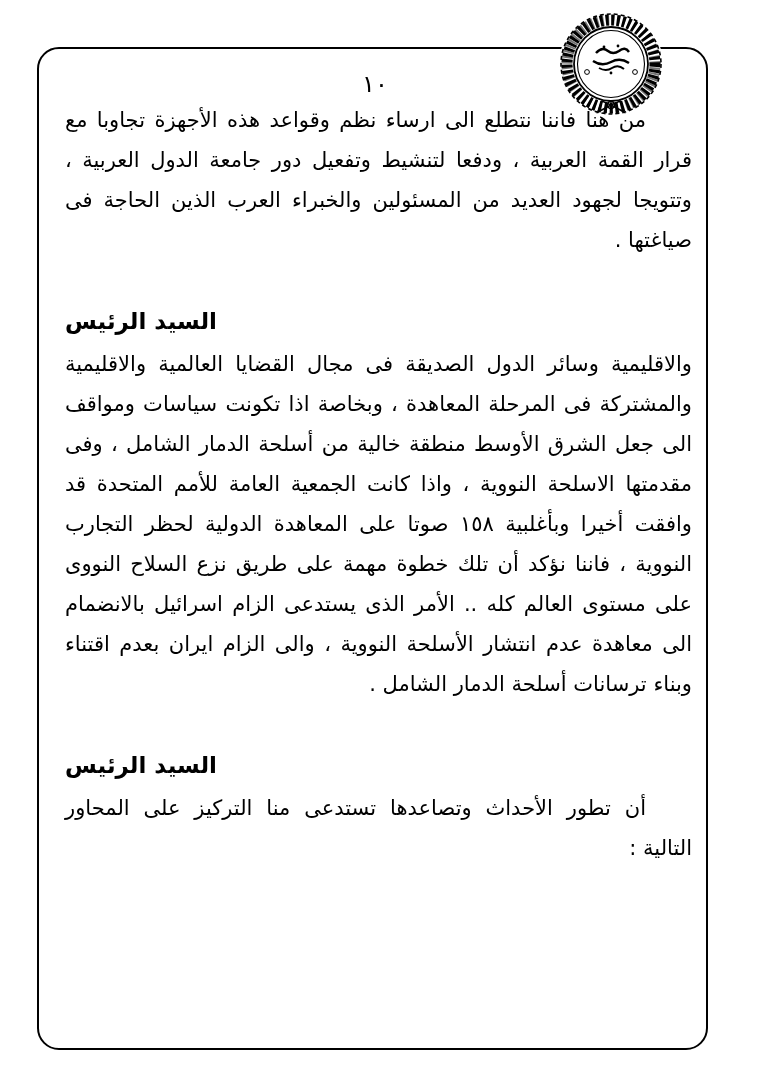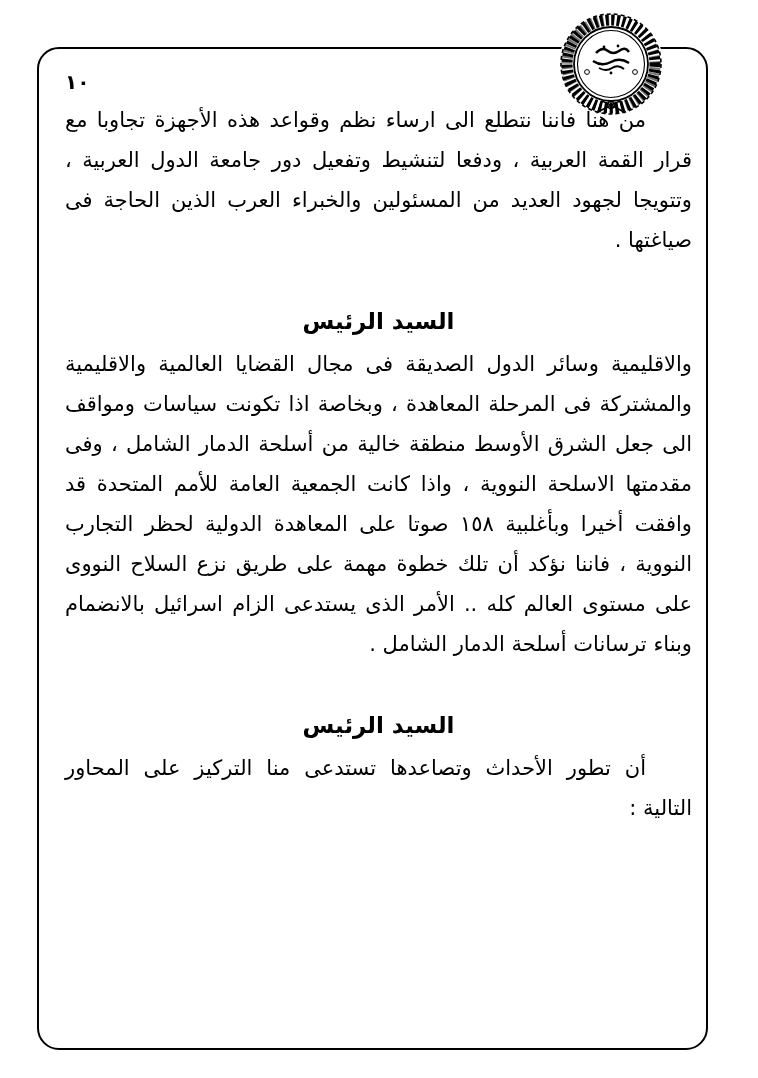--- a/index.html
+++ b/index.html
@@ -22,25 +22,24 @@
   }
   .emblem{
     position:absolute;
     left:556px;top:9px;
     width:110px;height:110px;
     z-index:2;
   }
   .page-number{
     position:absolute;
     top:70px;left:65px;width:620px;
-    text-align:left;
-    font-size:20px;
+    text-align:center;
+    font-size:24px;
     letter-spacing:2px;
     z-index:3;
-    font-weight:bold;
   }
   .doc-body{
     position:absolute;
     top:100px;right:66px;
     width:627px;
     direction:rtl;
     z-index:3;
   }
   .paragraph{margin:0;}
   .line{
@@ -50,21 +49,21 @@
     text-align:justify;
     text-align-last:justify;
     overflow:visible;
   }
   .line.indent{padding-right:46px;}
   .line.last{text-align-last:right;}
   .heading{
     font-weight:bold;
     font-size:23px;
     line-height:34px;
-    text-align:center;
+    text-align:left;
     margin:44px 0 6px 0;
   }
 </style>
 </head>
 <body>
 
 <div class="frame"></div>
 
 <div class="emblem">
   <svg viewBox="0 0 110 110" width="110" height="110" aria-hidden="true">
@@ -108,20 +107,21 @@
     </div>
     <div class="heading">السيد الرئيس</div>
     <div class="paragraph">
       <div class="line">والاقليمية وسائر  الدول الصديقة فى مجال القضايا العالمية والاقليمية</div>
       <div class="line">والمشتركة  فى المرحلة المعاهدة ، وبخاصة اذا تكونت سياسات ومواقف</div>
       <div class="line">الى جعل الشرق الأوسط منطقة خالية من أسلحة الدمار الشامل ، وفى</div>
       <div class="line">مقدمتها الاسلحة النووية ، واذا كانت الجمعية العامة للأمم المتحدة قد</div>
       <div class="line">وافقت أخيرا  وبأغلبية ١٥٨ صوتا على المعاهدة الدولية لحظر  التجارب</div>
       <div class="line">النووية ، فاننا نؤكد أن تلك خطوة مهمة على طريق نزع السلاح  النووى</div>
       <div class="line">على مستوى العالم كله .. الأمر الذى يستدعى  الزام اسرائيل بالانضمام</div>
+      <div class="line">الى معاهدة عدم انتشار الأسلحة النووية ، والى الزام  ايران  بعدم اقتناء</div>
       <div class="line last">وبناء ترسانات أسلحة الدمار الشامل  .</div>
     </div>
     <div class="heading">السيد الرئيس</div>
     <div class="paragraph">
       <div class="line indent">أن تطور الأحداث وتصاعدها تستدعى منا التركيز  على  المحاور</div>
       <div class="line last">التالية :</div>
     </div>
   </div>
 
 </body></html>

